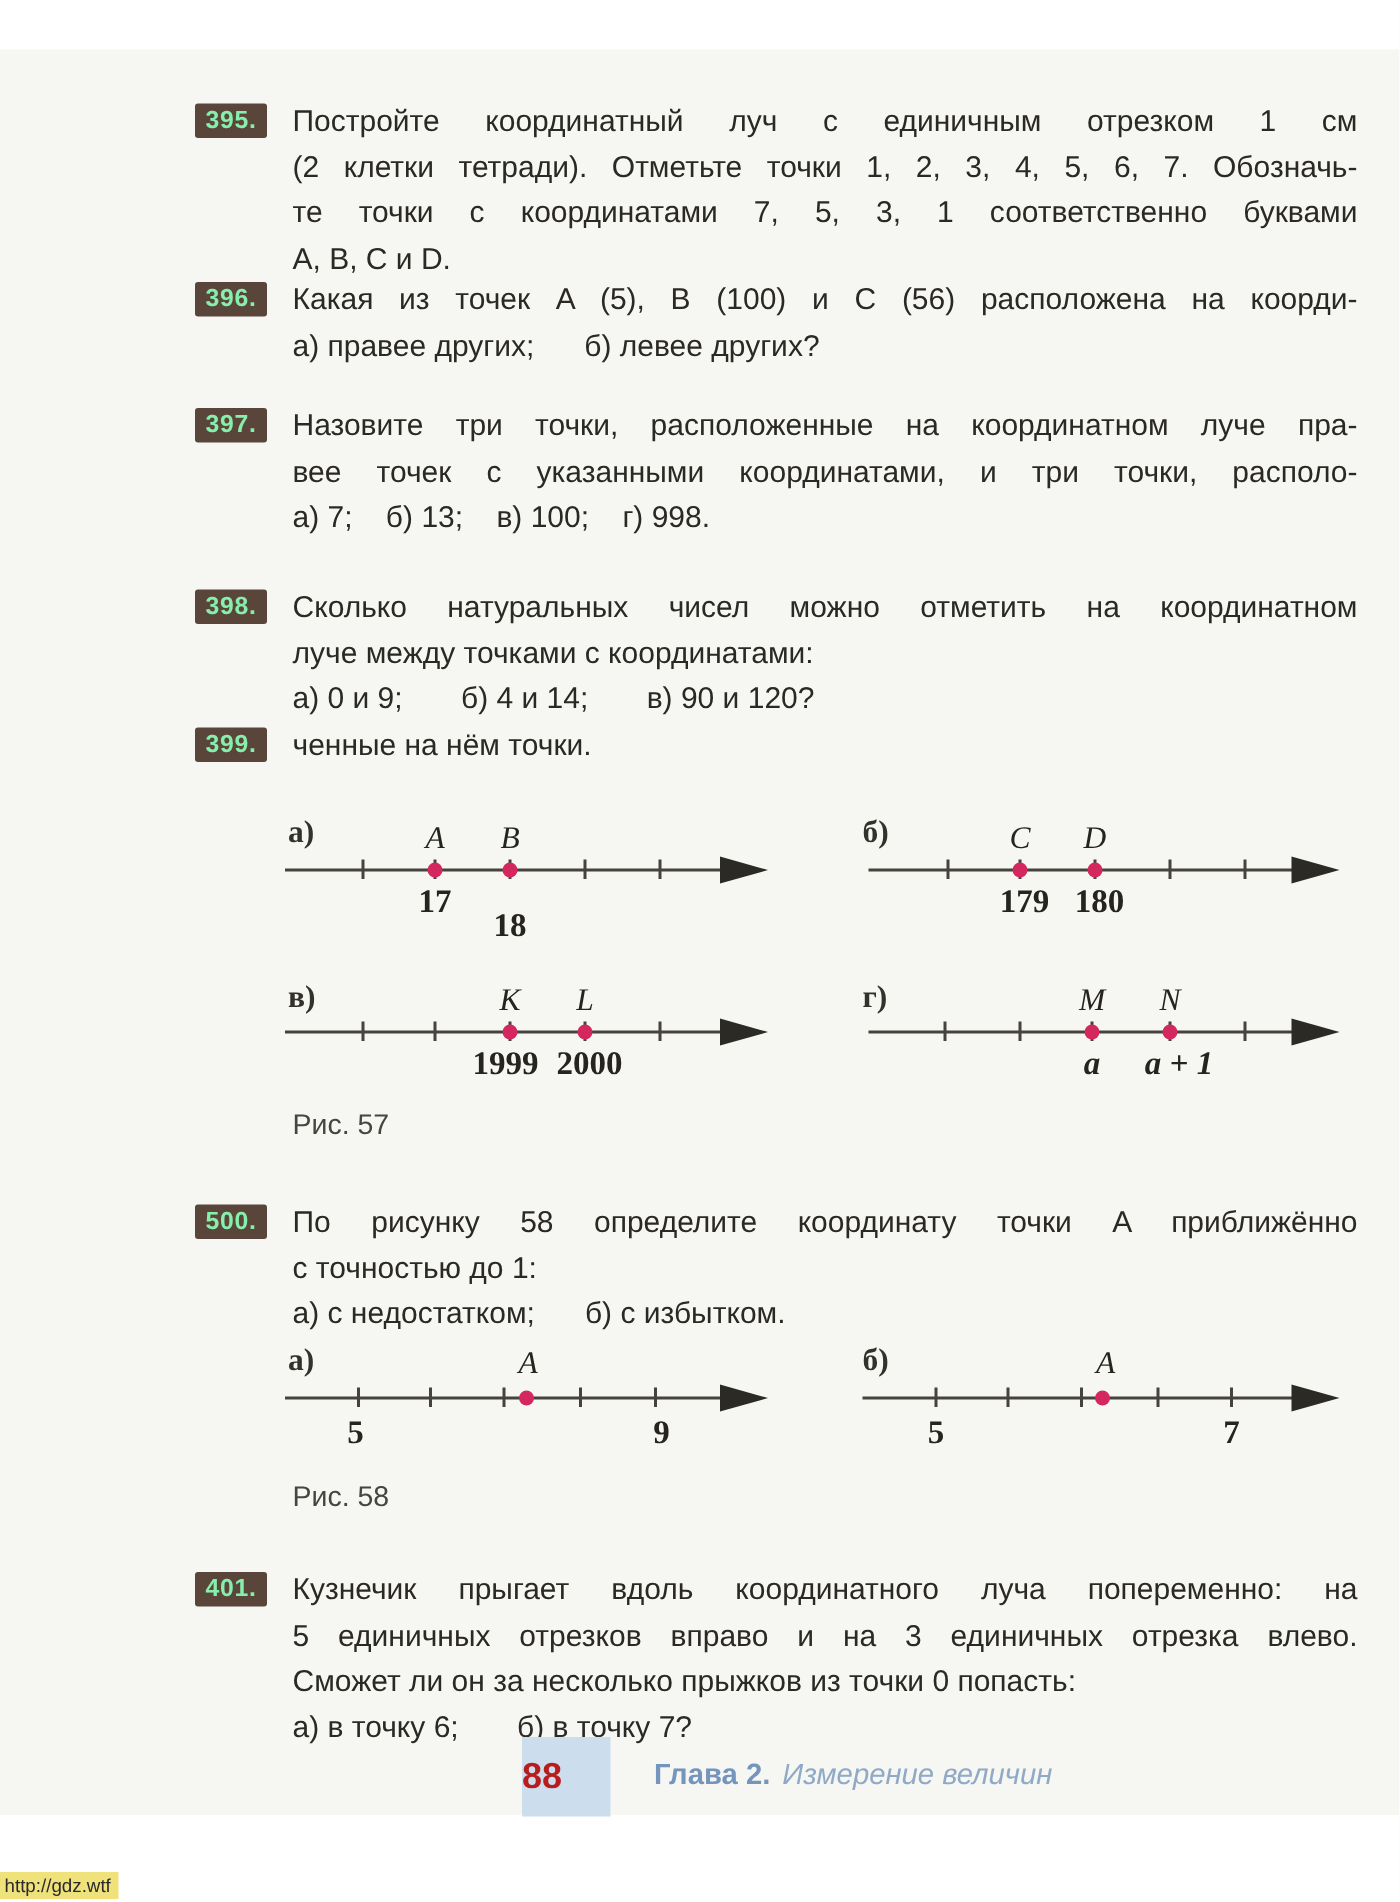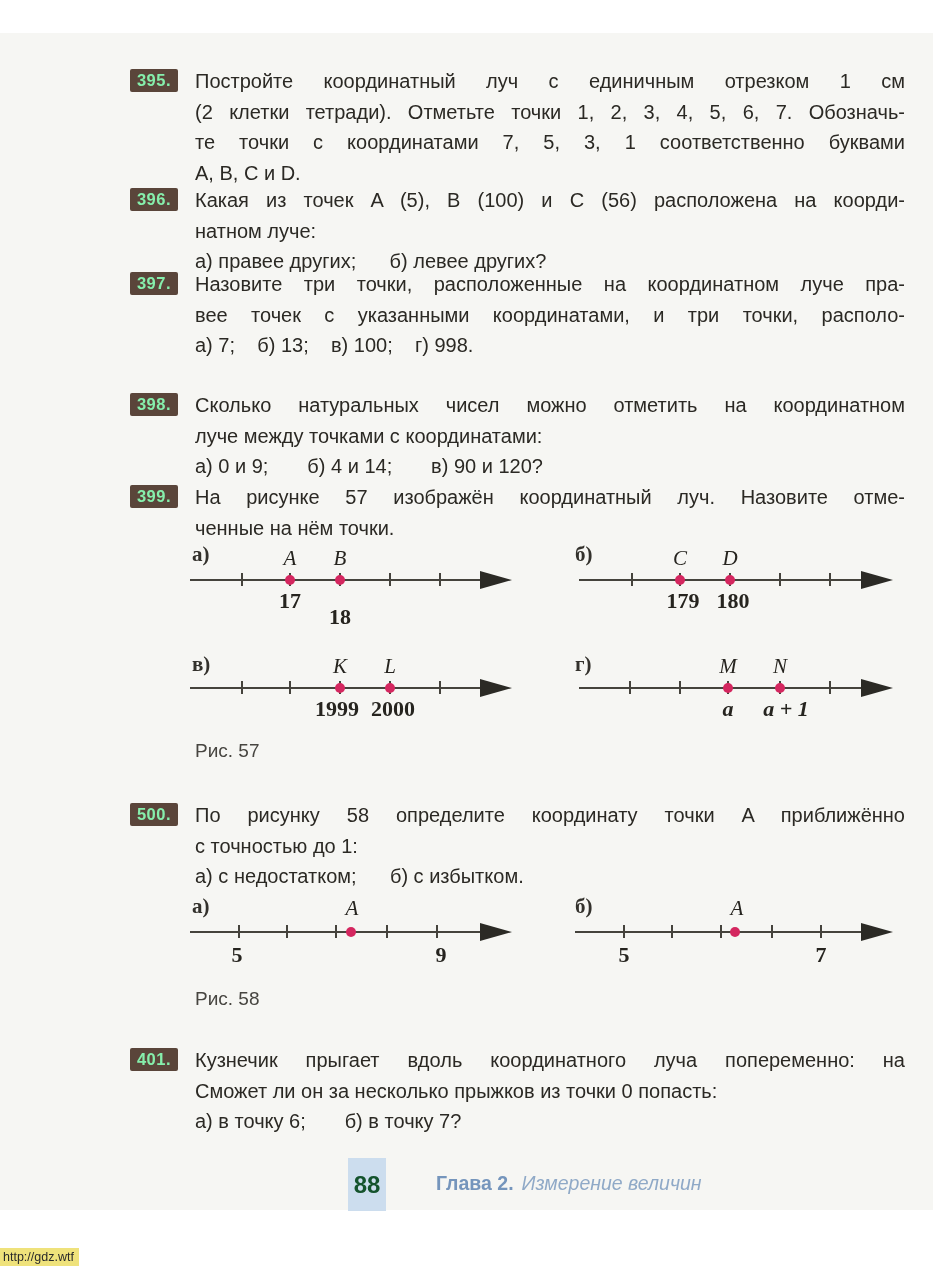--- a/index.html
+++ b/index.html
@@ -26,22 +26,22 @@
   .arrowhead{position:absolute;width:0;height:0;border-left:32px solid #2b2a25;
              border-top:9px solid transparent;border-bottom:9px solid transparent;transform:translateY(-50%);}
   .plab{position:absolute;transform:translateX(-50%);font-family:"Liberation Serif",serif;
         font-style:italic;font-size:21px;color:#26241f;}
   .pnum{position:absolute;transform:translateX(-50%);font-family:"Liberation Serif",serif;
         font-weight:bold;font-size:22px;color:#26241f;white-space:nowrap;}
   .pnum.it{font-style:italic;font-weight:bold;}
   .figcaption{position:absolute;font-size:19px;color:#474540;}
 
   
-  .pagebox{position:absolute;left:348px;top:1158px;width:38px;height:53px;background:#ccddee;
-           color:#14532d;font-size:24px;font-weight:bold;text-align:center;line-height:53px;}
+  .pagebox{position:absolute;left:348px;top:1158px;width:59px;height:53px;background:#ccddee;
+           color:#b91c1c;font-size:24px;font-weight:bold;line-height:53px;}
   .chapter{position:absolute;left:436px;top:1172px;font-size:19.5px;}
   .chapter .c1{font-weight:bold;color:#7595bc;}
   .chapter .c2{color:#8fa9c7;margin-left:8px;font-style:italic;}
 
   .watermark{position:absolute;left:0;top:1248px;background:#efe27b;color:#2a2a2a;
              font-size:12.5px;padding:2px 5px 2px 3px;}
 </style>
 </head>
 <body>
 
@@ -55,21 +55,20 @@
       <div class="ln jst">(2 клетки тетради). Отметьте точки 1, 2, 3, 4, 5, 6, 7. Обозначь-</div>
       <div class="ln jst">те точки с координатами 7, 5, 3, 1 соответственно буквами</div>
       <div class="ln">A, B, C и D.</div>
     </div>
   </section>
 
   <section class="problem" style="top:185px">
     <div class="badge">396.</div>
     <div class="ptext">
       <div class="ln jst">Какая из точек A (5), B (100) и C (56) расположена на коорди-</div>
-      <div class="ln">натном луче:</div>
       <div class="ln opt">а) правее других;      б) левее других?</div>
     </div>
   </section>
 
   <section class="problem" style="top:269px">
     <div class="badge">397.</div>
     <div class="ptext">
       <div class="ln jst">Назовите три точки, расположенные на координатном луче пра-</div>
       <div class="ln jst">вее точек с указанными координатами, и три точки, располо-</div>
       <div class="ln opt">а) 7;    б) 13;    в) 100;    г) 998.</div>
@@ -81,21 +80,20 @@
     <div class="ptext">
       <div class="ln jst">Сколько натуральных чисел можно отметить на координатном</div>
       <div class="ln">луче между точками с координатами:</div>
       <div class="ln opt">а) 0 и 9;       б) 4 и 14;       в) 90 и 120?</div>
     </div>
   </section>
 
   <section class="problem" style="top:482px">
     <div class="badge">399.</div>
     <div class="ptext">
-      <div class="ln jst">На рисунке 57 изображён координатный луч. Назовите отме-</div>
       <div class="ln">ченные на нём точки.</div>
     </div>
   </section>
 
   <div class="axiswrap" style="left:190px;top:540px;width:322px;height:82px">
     <span class="pkey" style="left:2px;top:2px">а)</span>
     <div class="rail" style="top:39px;width:300px"></div>
     <div class="tick" style="left:52px;top:33px"></div>
     <div class="tick" style="left:100px;top:33px"></div>
     <div class="tick" style="left:150px;top:33px"></div>
@@ -201,20 +199,21 @@
     <span class="pnum" style="left:49px;top:54px">5</span>
     <span class="pnum" style="left:246px;top:54px">7</span>
   </div>
 
   <div class="figcaption" style="left:195px;top:988px">Рис. 58</div>
 
   <section class="problem" style="top:1045px">
     <div class="badge">401.</div>
     <div class="ptext">
       <div class="ln jst">Кузнечик прыгает вдоль координатного луча попеременно: на</div>
+      <div class="ln jst">5 единичных отрезков вправо и на 3 единичных отрезка влево.</div>
       <div class="ln">Сможет ли он за несколько прыжков из точки 0 попасть:</div>
       <div class="ln opt">а) в точку 6;       б) в точку 7?</div>
     </div>
   </section>
 
   <div class="pagebox">88</div>
   <div class="chapter">
     <span class="c1">Глава 2.</span><span class="c2">Измерение величин</span>
   </div>
 

